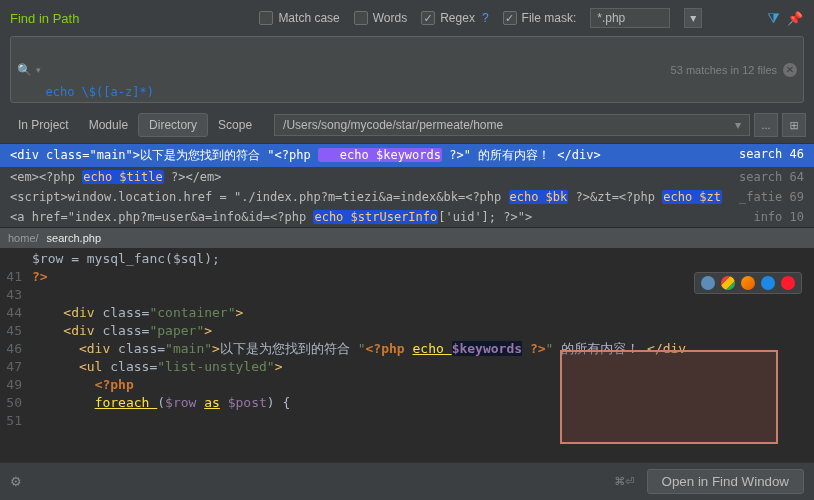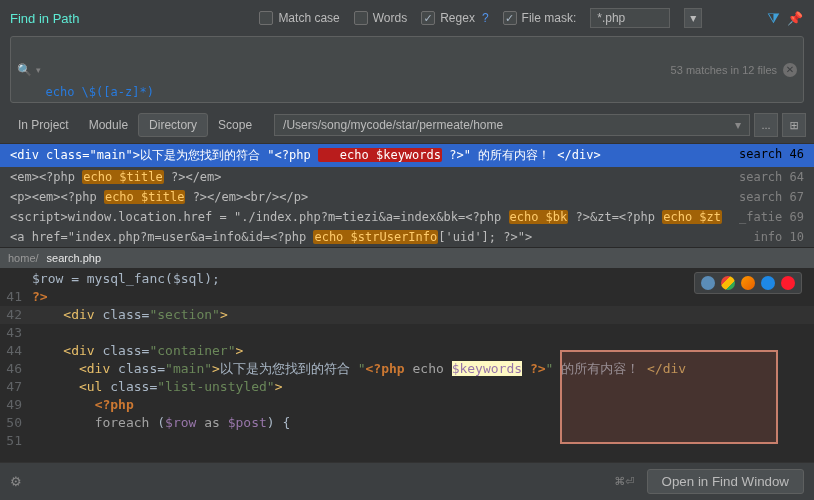--- a/index.html
+++ b/index.html
@@ -12,21 +12,21 @@
   height: 500px;
   overflow: hidden;
   position: relative;
 }
 .dialog-header {
   padding: 8px 10px 4px;
   display: flex;
   align-items: center;
 }
 .title {
-  color: #5eead4;
+  color: #84cc16;
   font-size: 13px;
   font-weight: 500;
   flex: 0 0 auto;
   margin-right: 180px;
 }
 .options {
   display: flex;
   align-items: center;
   gap: 14px;
   flex: 1;
@@ -181,28 +181,28 @@
   background: #2f65ca;
   color: #ffffff;
 }
 .result-code { flex: 1; overflow: hidden; }
 .result-file {
   color: #808080;
   text-align: right;
   padding-left: 10px;
   flex-shrink: 0;
 }
-.result-line.selected .result-file { color: #000000; }
+.result-line.selected .result-file { color: #ffffff; }
 .hl {
-  background: #a16207;
+  background: #1d4ed8;
   color: #ffcb6b;
   border-radius: 2px;
   padding: 0 1px;
 }
-.selected .hl { background: #b91c1c; color: #ffffff; padding-left: 22px; }
+.selected .hl { background: #8b5cf6; color: #ffffff; padding-left: 22px; }
 
 .preview {
   border-top: 1px solid #282828;
 }
 .preview-path {
   background: #4c5052;
   padding: 4px 8px;
   color: #999999;
   font-size: 11px;
 }
@@ -223,27 +223,27 @@
 }
 .gutter {
   width: 32px;
   text-align: right;
   color: #606366;
   padding-right: 10px;
   flex-shrink: 0;
 }
 .code-content { flex: 1; overflow: hidden; }
 .code-line.current { background: #323232; }
-.kw { color: #a3a3a3; }
+.kw { color: #fde047; text-decoration: underline; }
 .cstr { color: #6a8759; }
 .ctag { color: #e8bf6a; }
 .cvar { color: #9876aa; }
 .ctext { color: #a9b7c6; }
 .cphp { color: #cc7832; font-weight: bold; }
-.highlight-var { background: #fef9c3; color: #9876aa; }
+.highlight-var { background: #0f172a; color: #9876aa; font-weight: bold; }
 
 .browser-icons {
   position: absolute;
   right: 12px;
   top: 272px;
   background: #3c3f41;
   border: 1px solid #555555;
   border-radius: 3px;
   padding: 3px 6px;
   display: flex;
@@ -348,43 +348,39 @@
 <div class="results" id="results-container">
     <div class="result-line selected">
       <div class="result-code"><span>&lt;div class="main"&gt;以下是为您找到的符合 "&lt;?php </span><span class="hl">echo $keywords</span><span> ?&gt;" 的所有内容！ &lt;/div&gt;</span></div>
       <div class="result-file">search 46</div>
     </div>
     <div class="result-line">
       <div class="result-code"><span>&lt;em&gt;&lt;?php </span><span class="hl">echo $title</span><span> ?&gt;&lt;/em&gt;</span></div>
       <div class="result-file">search 64</div>
     </div>
     <div class="result-line">
-      <div class="result-code"><span>&lt;p&gt;&lt;em&gt;&lt;?php </span><span class="hl">echo $title</span><span> ?&gt;&lt;/em&gt;&lt;br/&gt;&lt;/p&gt;</span></div>
-      <div class="result-file">search 67</div>
-    </div>
-    <div class="result-line">
       <div class="result-code"><span>&lt;script&gt;window.location.href = "./index.php?m=tiezi&amp;a=index&amp;bk=&lt;?php </span><span class="hl">echo $bk</span><span> ?&gt;&amp;zt=&lt;?php </span><span class="hl">echo $zt</span><span> ?&gt;"&lt;/ script&gt;</span></div>
       <div class="result-file">_fatie 69</div>
     </div>
     <div class="result-line">
       <div class="result-code"><span>&lt;a href="index.php?m=user&amp;a=info&amp;id=&lt;?php </span><span class="hl">echo $strUserInfo</span><span>['uid']; ?&gt;"&gt;</span></div>
       <div class="result-file">info 10</div>
     </div>
   </div>
 
 <div class="preview">
   <div class="preview-path">
     <span>home/</span><span class="fname">search.php</span>
   </div>
   <div class="code-area" id="code-area">
       <div class="code-line"><div class="gutter"></div><div class="code-content"><span class="ctext">$row = mysql_fanc($sql);</span></div></div>
       <div class="code-line"><div class="gutter">41</div><div class="code-content"><span class="cphp">?&gt;</span></div></div>
-      <div class="code-line current"><div class="gutter">42</div><div class="code-content">    <span class="ctag">&lt;div </span><span class="ctext">class=</span><span class="cstr">"section"</span><span class="ctag">&gt;</span></div></div>
       <div class="code-line"><div class="gutter">43</div><div class="code-content"></div></div>
       <div class="code-line"><div class="gutter">44</div><div class="code-content">    <span class="ctag">&lt;div </span><span class="ctext">class=</span><span class="cstr">"container"</span><span class="ctag">&gt;</span></div></div>
+      <div class="code-line"><div class="gutter">45</div><div class="code-content">    <span class="ctag">&lt;div </span><span class="ctext">class=</span><span class="cstr">"paper"</span><span class="ctag">&gt;</span></div></div>
       <div class="code-line"><div class="gutter">46</div><div class="code-content">      <span class="ctag">&lt;div </span><span class="ctext">class=</span><span class="cstr">"main"</span><span class="ctag">&gt;</span><span class="ctext">以下是为您找到的符合 </span><span class="cstr">"</span><span class="cphp">&lt;?php </span><span class="kw">echo </span><span class="highlight-var">$keywords</span><span class="cphp"> ?&gt;</span><span class="cstr">"</span><span class="ctext"> 的所有内容！ </span><span class="ctag">&lt;/div</span></div></div>
       <div class="code-line"><div class="gutter">47</div><div class="code-content">      <span class="ctag">&lt;ul </span><span class="ctext">class=</span><span class="cstr">"list-unstyled"</span><span class="ctag">&gt;</span></div></div>
       <div class="code-line"><div class="gutter">49</div><div class="code-content">        <span class="cphp">&lt;?php</span></div></div>
       <div class="code-line"><div class="gutter">50</div><div class="code-content">        <span class="kw">foreach </span><span class="ctext">(</span><span class="cvar">$row</span> <span class="kw">as</span> <span class="cvar">$post</span><span class="ctext">) {</span></div></div>
       <div class="code-line"><div class="gutter">51</div><div class="code-content"></div></div>
     </div>
 </div>
 
 <div class="browser-icons">
   <span style="background:#5b8db8"></span>

